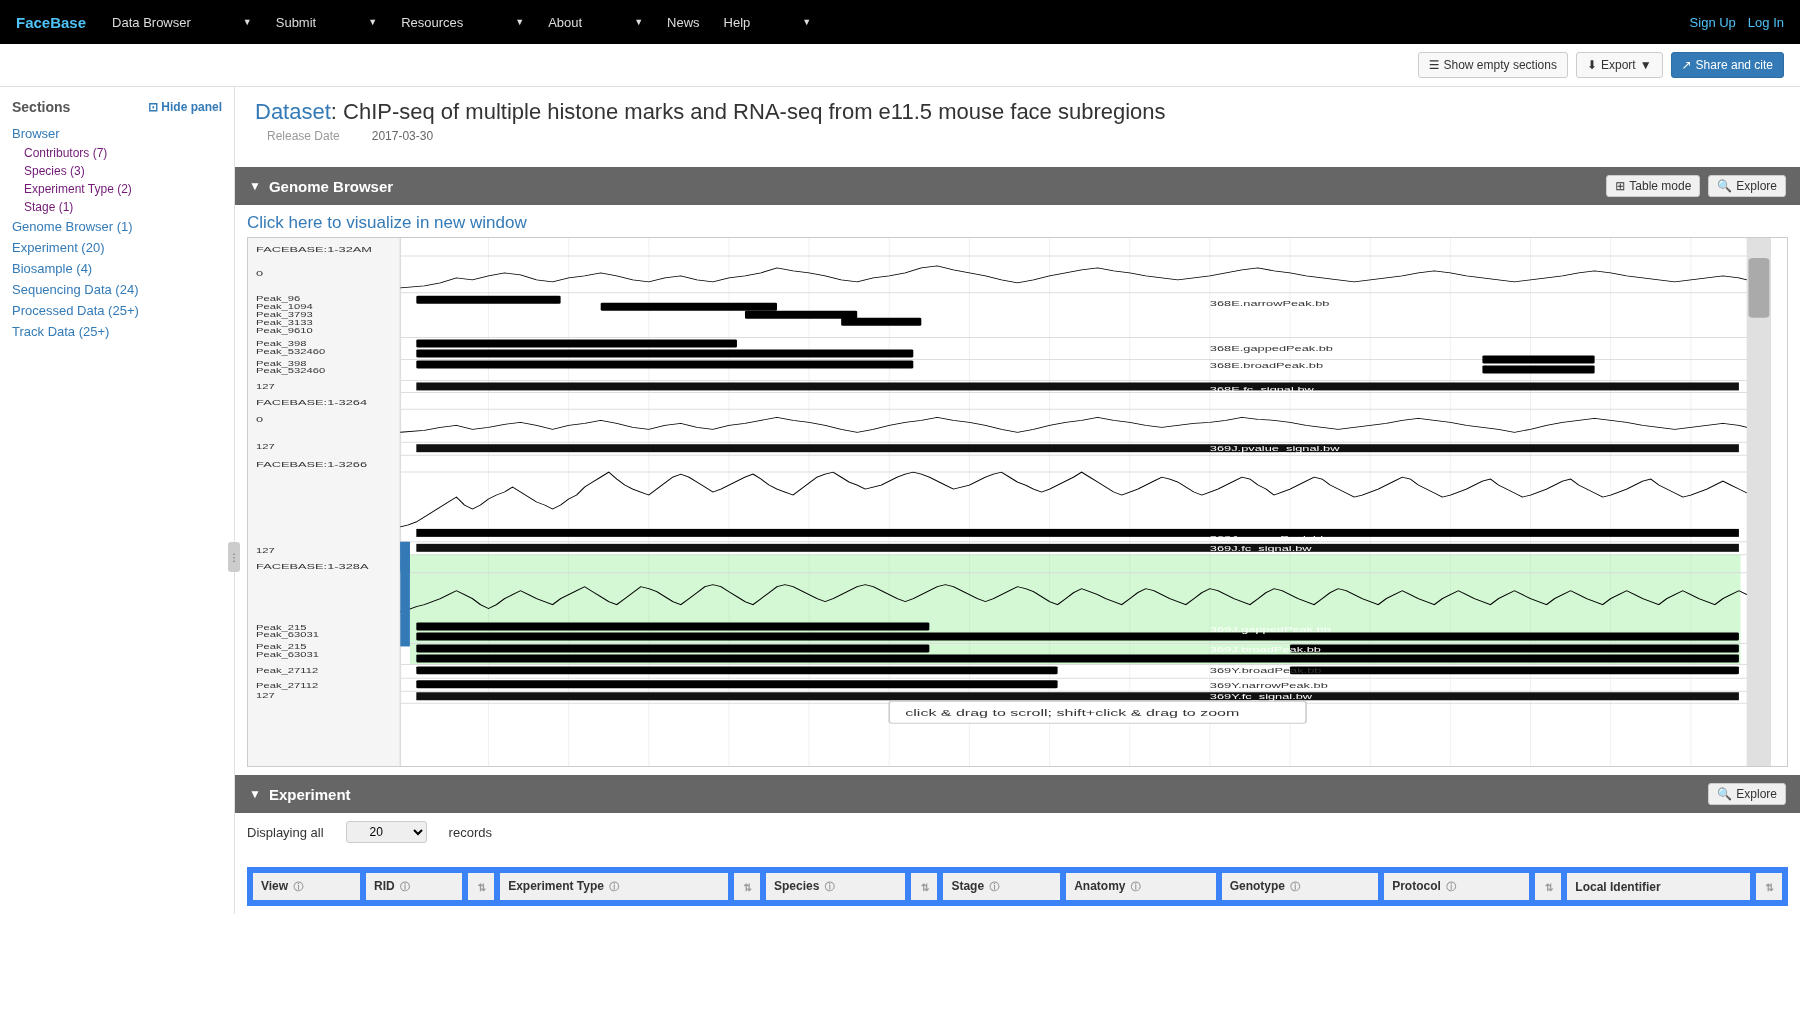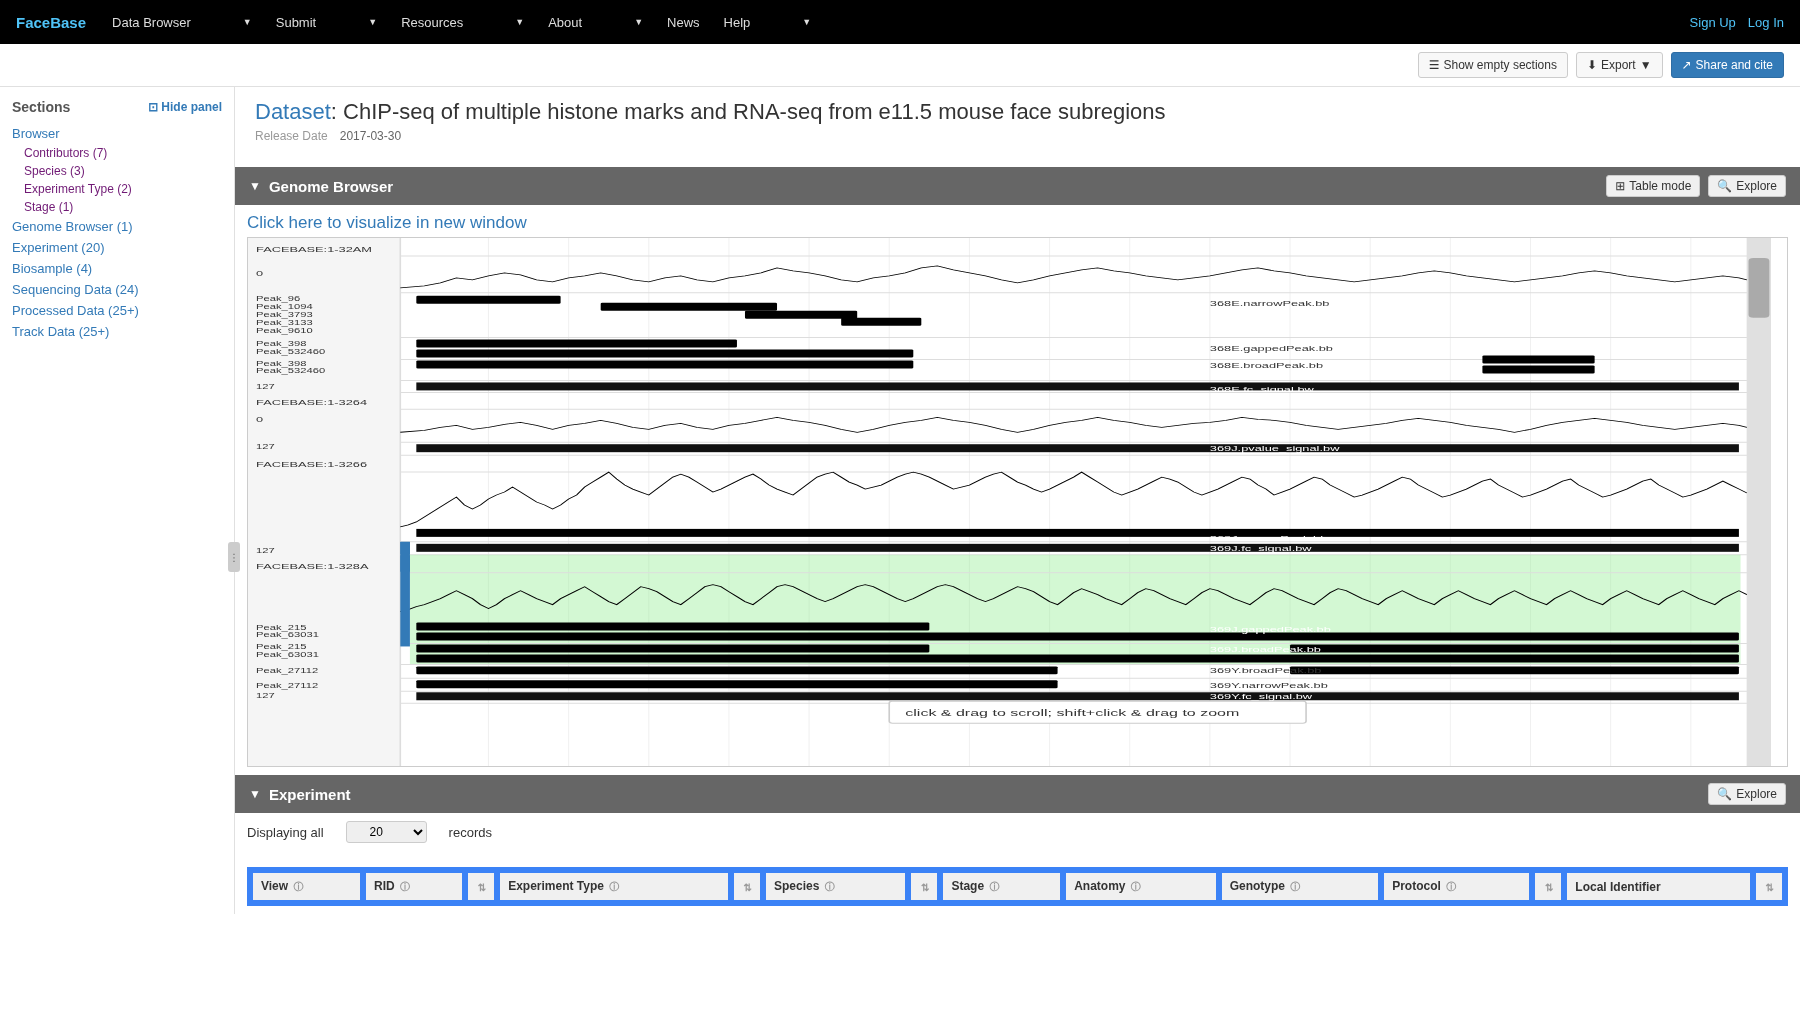--- a/index.html
+++ b/index.html
@@ -93,21 +93,21 @@
       font-size: 12px;
     }
 
     
     #content { flex: 1; padding: 0; }
 
     
     #dataset-header { padding: 12px 20px 24px 20px; }
     #dataset-title { font-size: 22px; color: #333; font-weight: normal; }
     #dataset-title .label { color: #337ab7; }
-    #release-date { color: #666; font-size: 12px; margin-top: 4px; display: flex; gap: 12px; }
+    #release-date { color: #666; font-size: 12px; margin-top: 4px; display: flex; gap: 32px; margin-left: 12px; }
     #release-date .rd-label { color: #999; }
 
     
     .section-panel { margin: 0 0 0 0; }
     .section-header {
       background: #666;
       color: #fff;
       padding: 8px 14px;
       display: flex;
       align-items: center;

